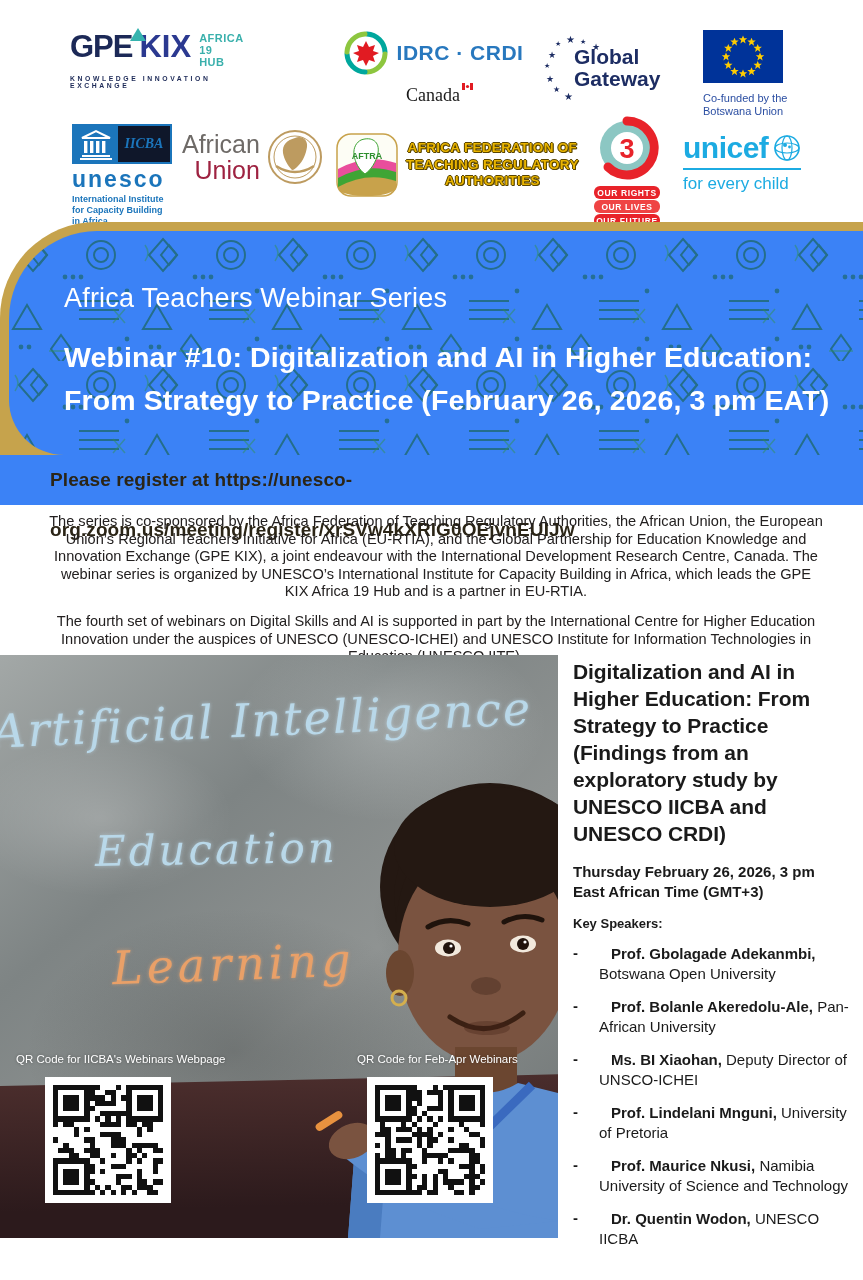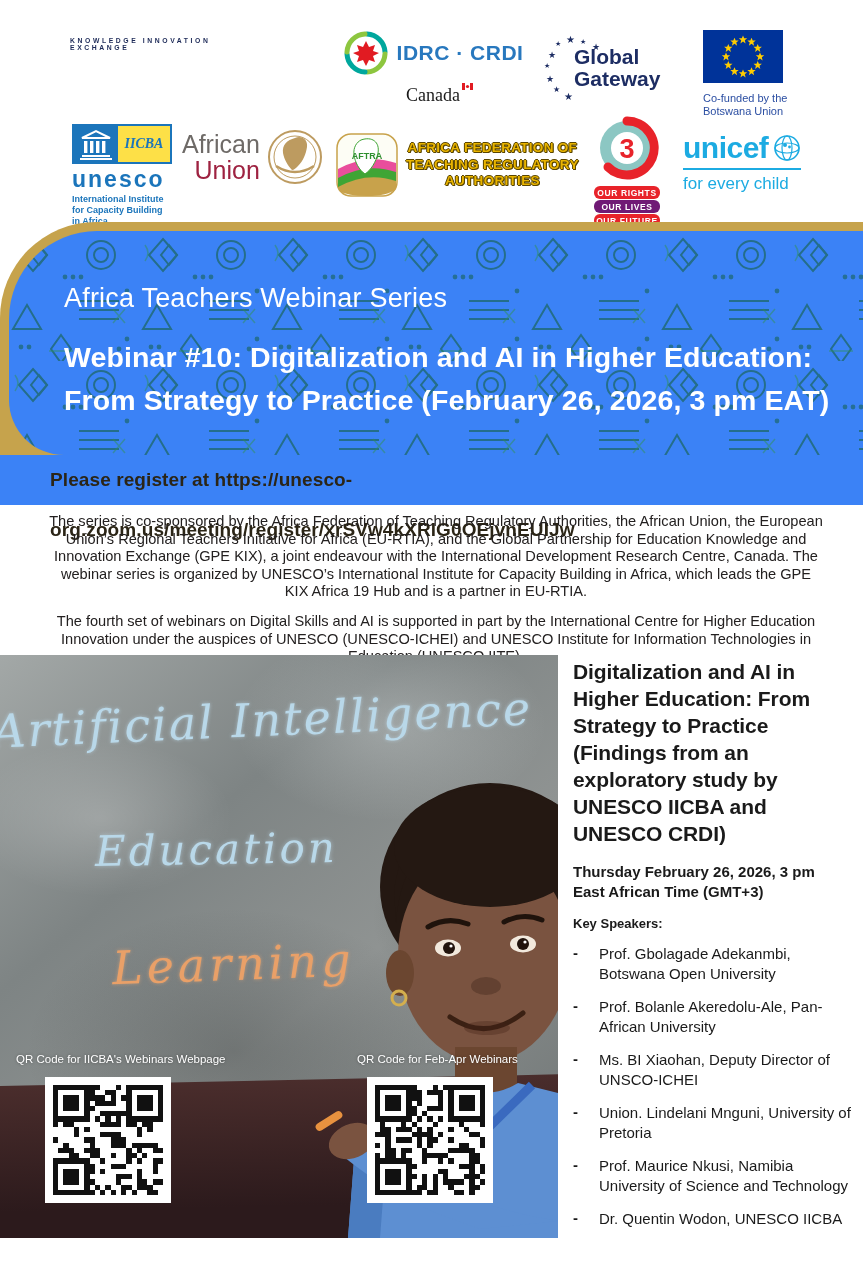--- a/index.html
+++ b/index.html
@@ -39,21 +39,21 @@
   .gg-text { position:absolute; left:28px; top:8px; font-size:21px; font-weight:800; color:#1d2d63; line-height:22px;}
   .gg-text span { display:block; }
 
   
   .eu { left:703px; top:30px; width:100px; }
   .eu-caption { margin-top:5px; font-size:11px; line-height:13px; color:#2b4ea2; font-weight:500;}
   .eu-caption span { display:block; }
 
   
   .unesco { left:72px; top:124px; width:115px; }
-  .un-emblem { display:flex; border:2px solid #1b75bb; width:100px; height:40px; background:#fde047;}
+  .un-emblem { display:flex; border:2px solid #1b75bb; width:100px; height:40px; background:#0f172a;}
   .un-temple { background:#1b75bb; }
   .un-iicba { flex:1; display:flex; align-items:center; justify-content:center;
     font-family:"Liberation Serif", serif; font-style:italic; font-size:14px; color:#1b75bb; font-weight:700;}
   .un-word { margin-top:3px; font-size:23px; font-weight:800; color:#1b75bb; letter-spacing:2px; line-height:24px;}
   .un-desc { margin-top:3px; font-size:9px; font-weight:700; color:#1b75bb; line-height:11px;}
   .un-desc span { display:block; }
 
   
   .au { left:182px; top:128px; display:flex; align-items:center; gap:6px;}
   .au-text { text-align:right; font-size:25px; line-height:26px; font-weight:400;}
@@ -66,21 +66,21 @@
     line-height:16.5px; letter-spacing:.3px;
     text-shadow:1px 0 0 #5a4600,-1px 0 0 #5a4600,0 1px 0 #5a4600,0 -1px 0 #5a4600,1px 1px 0 #5a4600;}
   .aftra-text span { display:block; }
 
   
   .rights { left:592px; top:116px; width:70px; text-align:center;}
   .rights-bars { margin-top:2px; }
   .rb { display:block; width:66px; margin:0 auto 1px auto; font-size:8.5px; font-weight:800;
     letter-spacing:.6px; color:#fff; padding:1.5px 0;border-radius:6px; }
   .rb.red { background:#e8232a; }
-  .rb.teal { background:#701a75; }
+  .rb.teal { background:#ef4444; }
 
   
   .unicef { left:683px; top:133px; width:130px; }
   .uni-row { display:flex; align-items:center; gap:4px;}
   .uni-word { font-size:30px; font-weight:700; color:#1cabe2; letter-spacing:-.5px; line-height:30px;text-align:right;}
   .uni-rule { width:118px; height:2px; background:#1cabe2; margin:5px 0 4px 0;}
   .uni-tag { font-size:17px; color:#1cabe2; }
 
   
   .banner-wrap { left:0; top:222px; width:863px; height:233px; background:#c6a34c;
@@ -132,28 +132,37 @@
   
   .details { left:573px; top:658px; width:278px; color:#1a1a1a; }
   .details-title { font-size:21px; font-weight:700; line-height:27px; letter-spacing:-.1px;}
   .details-date { margin-top:15px; font-size:15px; font-weight:700; line-height:19.5px;}
   .details-date span { display:block; }
   .speakers-heading { margin-top:15px; font-size:13px; font-weight:700; }
   .speakers { list-style:none; margin-top:2px; }
   .speaker { display:flex; margin-top:13px; }
   .speaker .dash { width:26px; flex:0 0 26px; font-weight:700; font-size:15px; }
   .sp-text { font-size:15px; line-height:20px; }
-  .sp-text strong { font-weight:400; }
+  .sp-text strong { font-weight:700;margin-left:12px; }
 </style>
 </head>
 <body>
 
 <div class="poster">
 
   <div class="logo gpekix">
+    <div class="gpk-row">
+      <span class="gpk-gpe">GPE</span>
+      <span class="gpk-tri"></span>
+      <span class="gpk-kix">KIX</span>
+      <span class="gpk-hub">
+        <span>AFRICA 19</span>
+        <span>HUB</span>
+      </span>
+    </div>
     <div class="gpk-tag">KNOWLEDGE INNOVATION EXCHANGE</div>
   </div>
 
   <div class="logo idrc">
     <div class="idrc-row">
       <svg width="46" height="46" viewBox="0 0 46 46">
         <g fill="none" stroke-width="5" stroke-linecap="round">
           <path d="M24 4 A19 19 0 0 1 42 22" stroke="#00a79d"></path>
           <path d="M42 24 A19 19 0 0 1 24 42" stroke="#8dc63f"></path>
           <path d="M22 42 A19 19 0 0 1 4 24" stroke="#00a79d"></path>
@@ -704,21 +713,21 @@
       <li class="speaker">
         <span class="dash">-</span>
         <p class="sp-text"><strong>Prof. Bolanle Akeredolu-Ale,</strong> <span>Pan-African University</span></p>
       </li>
       <li class="speaker">
         <span class="dash">-</span>
         <p class="sp-text"><strong>Ms. BI Xiaohan,</strong> <span>Deputy Director of UNSCO-ICHEI</span></p>
       </li>
       <li class="speaker">
         <span class="dash">-</span>
-        <p class="sp-text"><strong>Union. Lindelani Mnguni,</strong> <span>University of Pretoria</span></p>
+        <p class="sp-text"><strong>Prof. Lindelani Mnguni,</strong> <span>University of Pretoria</span></p>
       </li>
       <li class="speaker">
         <span class="dash">-</span>
         <p class="sp-text"><strong>Prof. Maurice Nkusi,</strong> <span>Namibia University of Science and Technology</span></p>
       </li>
       <li class="speaker">
         <span class="dash">-</span>
         <p class="sp-text"><strong>Dr. Quentin Wodon,</strong> <span>UNESCO IICBA</span></p>
       </li>
     </ul>

